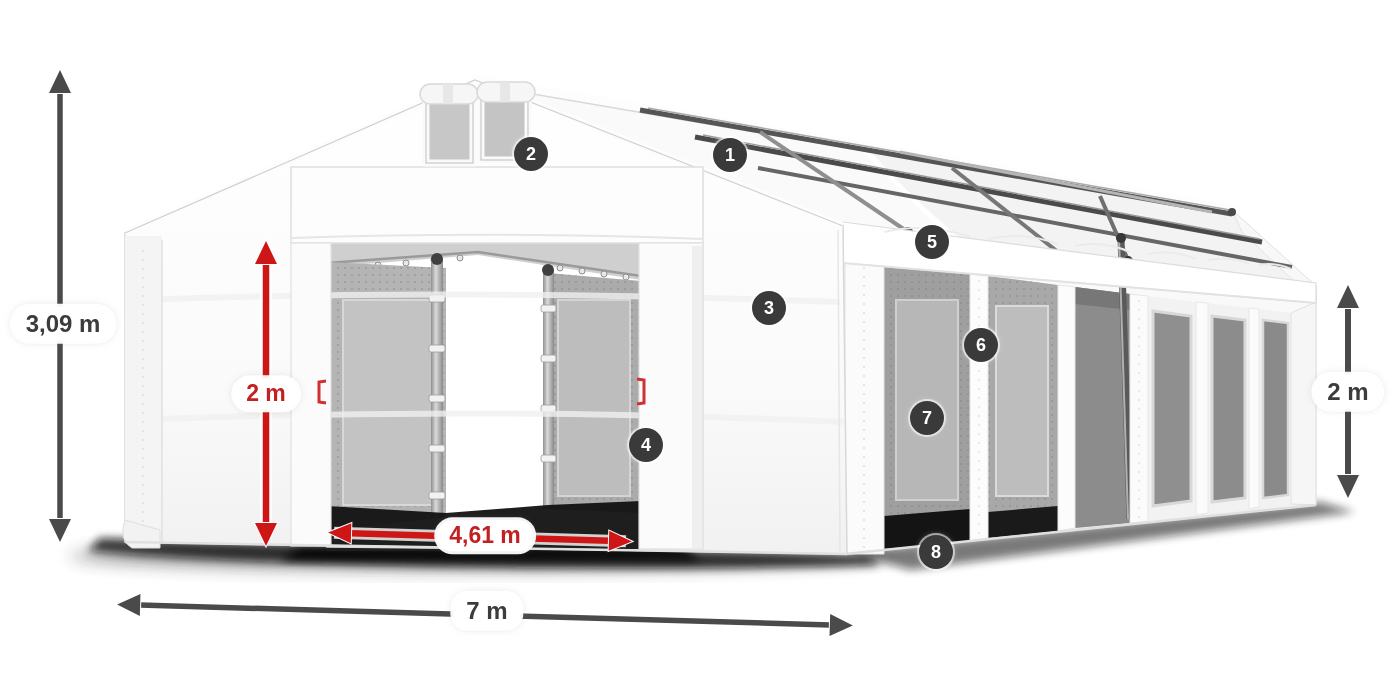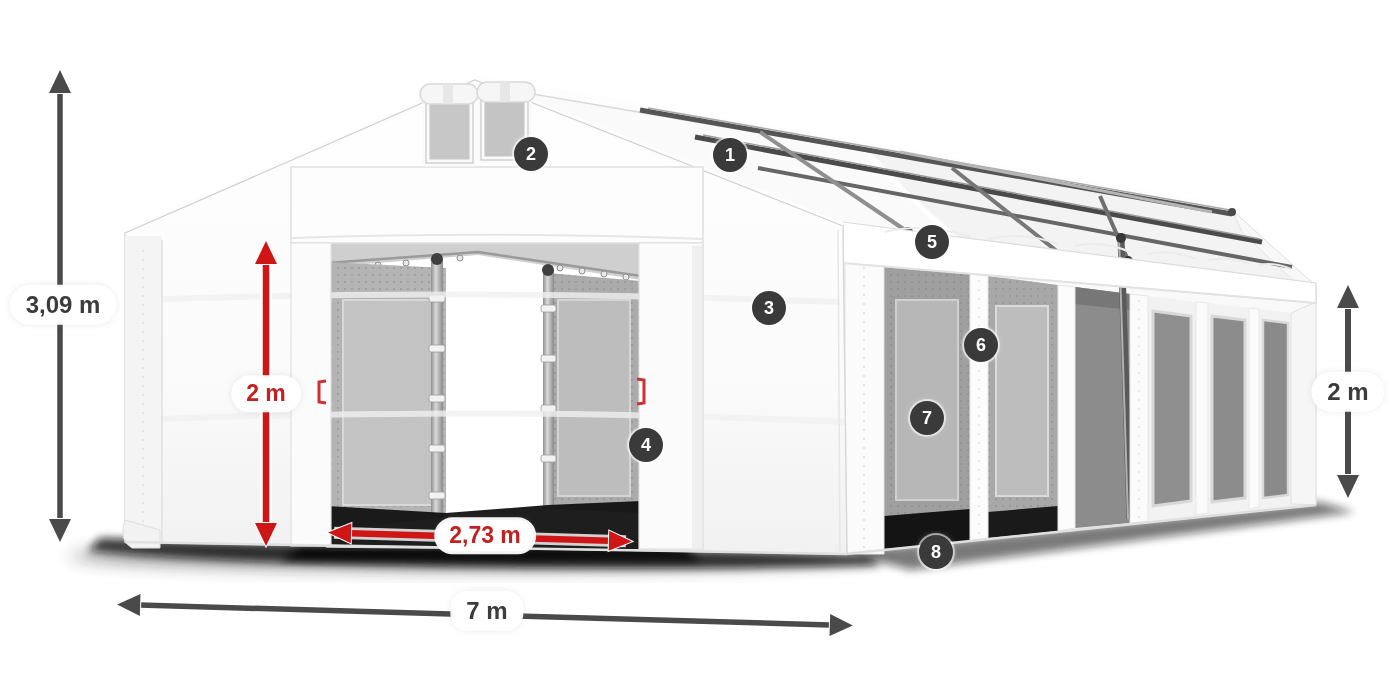--- a/index.html
+++ b/index.html
@@ -21,21 +21,21 @@
     padding:4px 13px;
     font-weight:bold;
     font-size:24px;
     line-height:1.1;
     white-space:nowrap;
     color:#3c3c3c;
     box-shadow:0 0 0 3px rgba(255,255,255,0.95), 0 0 9px rgba(120,120,120,0.35);
     z-index:6;
   }
   .pill.red{color:#c32121;font-size:23px;padding:3px 12px;}
-  .p-theight{left:63px;top:305px;text-align:right;}
+  .p-theight{left:63px;top:324px;text-align:right;}
   .p-dheight{left:266px;top:394px;}
   .p-dwidth{left:485px;top:536px;}
   .p-fwidth{left:487px;top:611px;border-radius:14px;}
   .p-sheight{left:1348px;top:392px;}
 
   
   .badge{
     position:absolute;
     transform:translate(-50%,-50%);
     width:34px;height:34px;
@@ -294,21 +294,21 @@
     <g>
       <line x1="1348" y1="302" x2="1348" y2="481" stroke="#ffffff" stroke-width="11" opacity="0.8"></line>
       <line x1="1348" y1="302" x2="1348" y2="481" stroke="#4a4a4a" stroke-width="6"></line>
       <polygon points="1348,285 1337,308 1359,308" fill="#4a4a4a" stroke="#ffffff" stroke-width="2" paint-order="stroke"></polygon>
       <polygon points="1348,498 1337,475 1359,475" fill="#4a4a4a" stroke="#ffffff" stroke-width="2" paint-order="stroke"></polygon>
     </g>
   </svg>
 
   <div class="pill p-theight">3,09 m</div>
   <div class="pill red p-dheight">2 m</div>
-  <div class="pill red p-dwidth">2,73 m</div>
+  <div class="pill red p-dwidth">4,61 m</div>
   <div class="pill p-fwidth">7 m</div>
   <div class="pill p-sheight">2 m</div>
 
   <div class="badge b1">1</div>
   <div class="badge b2">2</div>
   <div class="badge b3">3</div>
   <div class="badge b4">4</div>
   <div class="badge b5">5</div>
   <div class="badge b6">6</div>
   <div class="badge b7">7</div>

